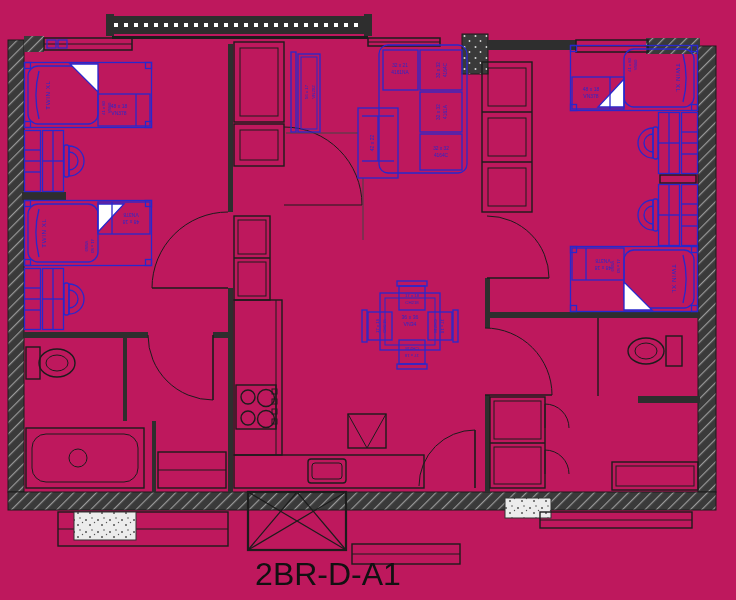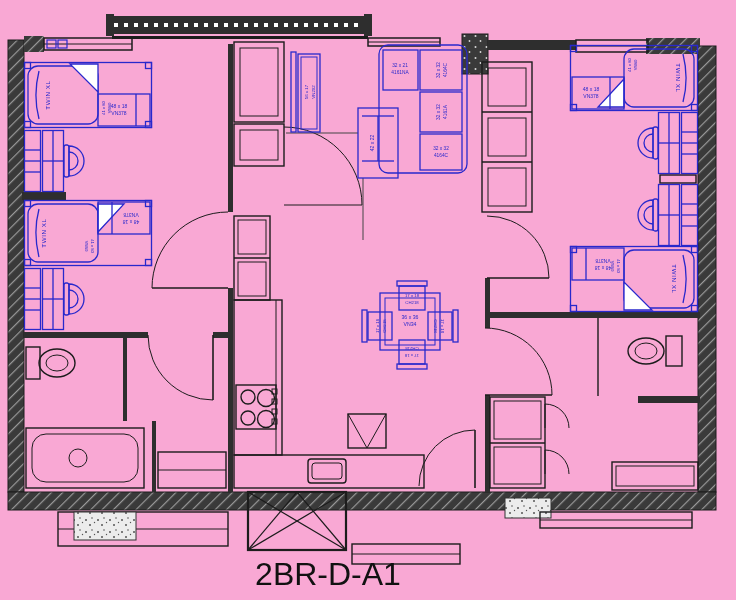--- a/index.html
+++ b/index.html
@@ -1,16 +1,16 @@
 <!DOCTYPE html>
 <html><head>
 <meta charset="utf-8">
 <style>
   html,body{margin:0;padding:0;background:#ffffff;}
-  #stage{position:relative;width:736px;height:600px;background:#f9a8d4;overflow:hidden;
+  #stage{position:relative;width:736px;height:600px;background:#be185d;overflow:hidden;
          font-family:"Liberation Sans", sans-serif;}
   svg text{font-family:"Liberation Sans", sans-serif;}
   .blue-label{fill:#2828cc;}
   .blk{fill:#2e2e2e;}
   .wline{stroke:#1c1c1c;fill:none;}
   .fline{stroke:#2828cc;fill:none;}
 </style>
 </head>
 <body>
 

